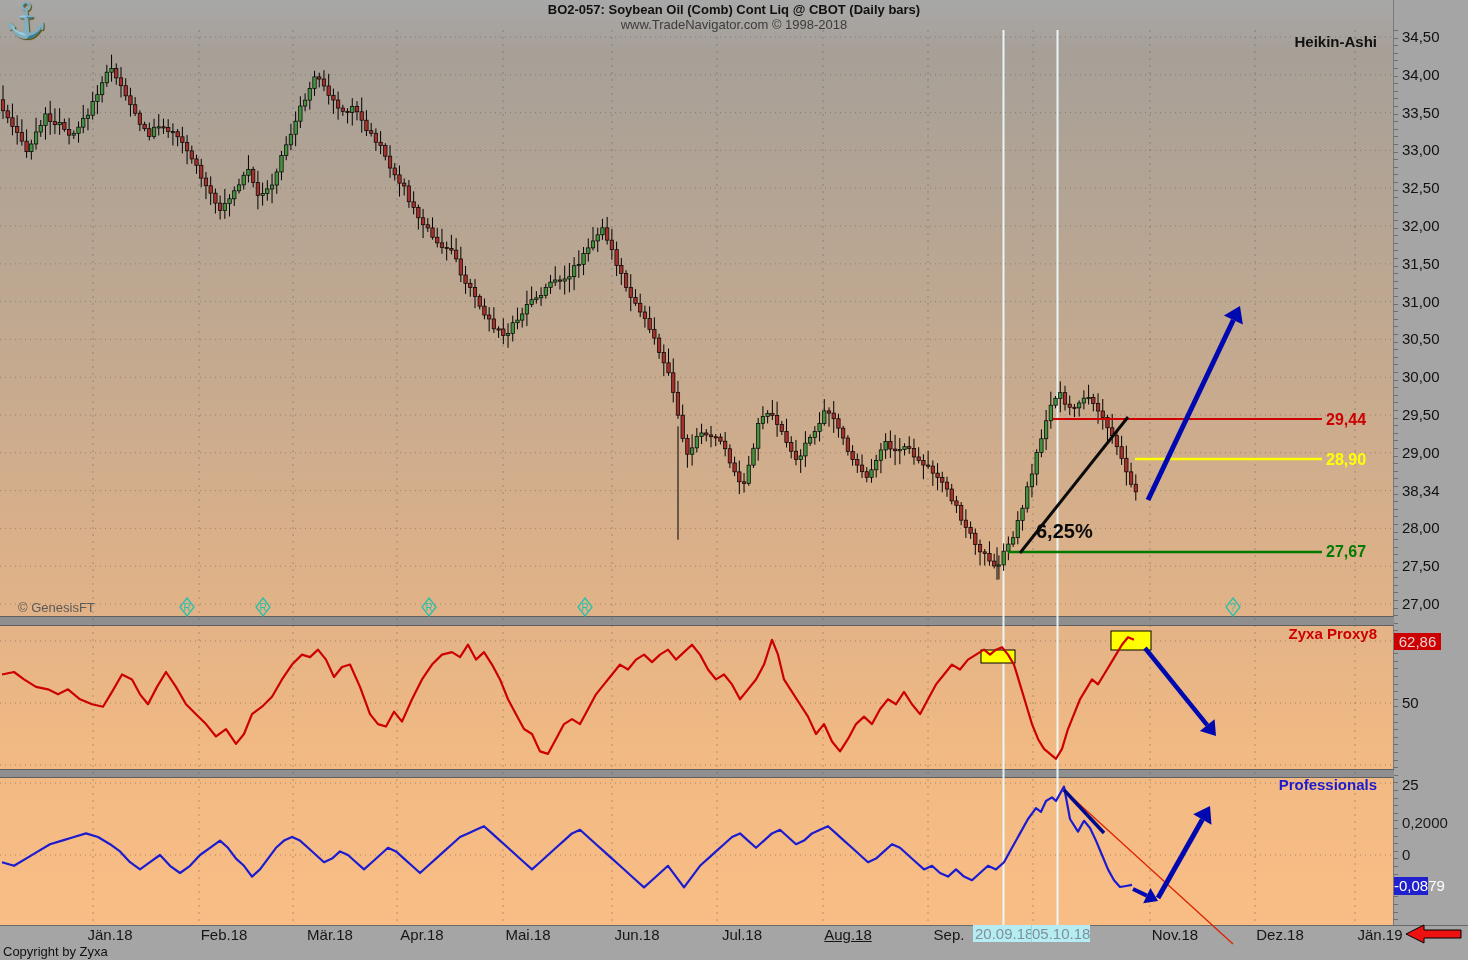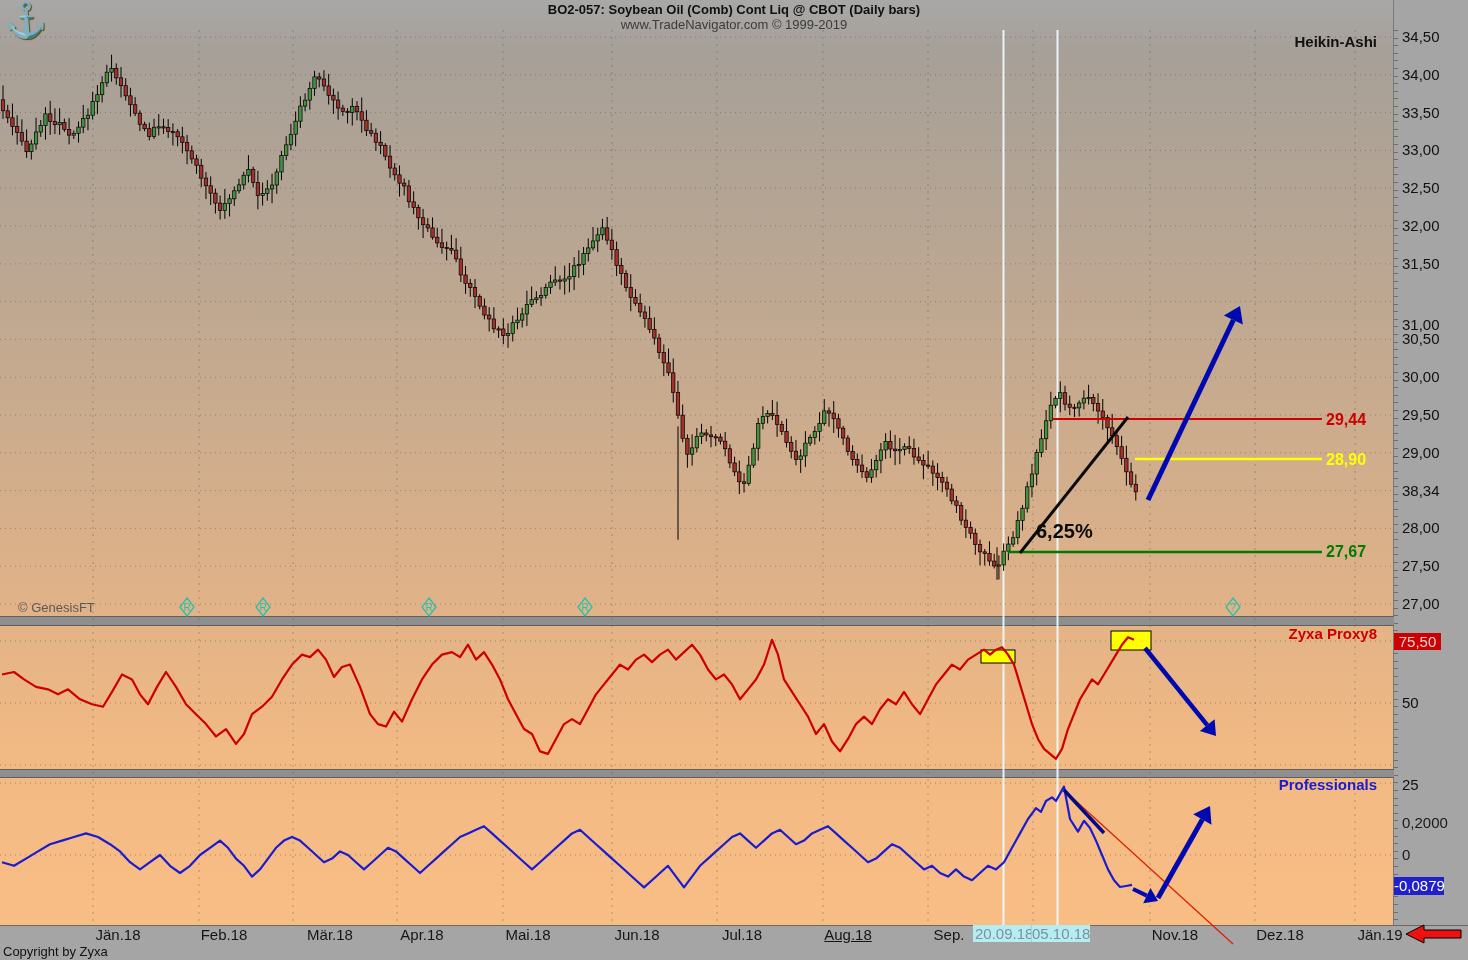--- a/index.html
+++ b/index.html
@@ -604,62 +604,62 @@
       <text x="429" y="611" text-anchor="middle" font-size="10" font-family="Liberation Sans, sans-serif" fill="#25c0ad">R</text>
       <path d="M 585 598 L 592 607 L 585 616 L 578 607 Z" fill="none" stroke="#25c0ad" stroke-width="1.3"></path>
       <text x="585" y="611" text-anchor="middle" font-size="10" font-family="Liberation Sans, sans-serif" fill="#25c0ad">R</text>
       <path d="M 1233 598 L 1240 607 L 1233 616 L 1226 607 Z" fill="none" stroke="#25c0ad" stroke-width="1.3"></path>
       <text x="1233" y="611" text-anchor="middle" font-size="10" font-family="Liberation Sans, sans-serif" fill="#25c0ad">?</text>
     </g>
   </svg>
 
 <div class="t logo">⚓</div>
 <div class="t title">BO2-057:  Soybean Oil (Comb) Cont Liq @ CBOT  (Daily bars)</div>
-<div class="t subtitle">www.TradeNavigator.com © 1999-2019</div>
+<div class="t subtitle">www.TradeNavigator.com © 1998-2018</div>
 <div class="t style-label">Heikin-Ashi</div>
 
 <div class="t lvl" style="top:411px;color:#cc0000">29,44</div>
 <div class="t lvl" style="top:451px;color:#ffff00">28,90</div>
 <div class="t lvl" style="top:543px;color:#007a00">27,67</div>
 <div class="t pct">6,25%</div>
 <div class="t wm">© GenesisFT</div>
 
 <div class="t p-title" style="top:625px;color:#cc0000">Zyxa Proxy8</div>
-<div class="vbox" style="left:1394px;top:633px;width:47px;height:17px;background:#cc0000;color:#e6d2d2">75,50</div>
+<div class="vbox" style="left:1394px;top:633px;width:47px;height:17px;background:#cc0000;color:#e6d2d2">62,86</div>
 
 <div class="t p-title" style="top:776px;color:#1b1bd0">Professionals</div>
 <div class="t axis-lbl" style="top:814px">0,2000</div>
 <div class="t axis-lbl" style="top:846px">0</div>
-<div class="vbox" style="left:1394px;top:877px;width:50px;height:18px;background:#2020cc;color:#ffffff">-0,0879</div>
+<div class="vbox" style="left:1394px;top:877px;width:34px;height:18px;background:#2020cc;color:#ffffff">-0,0879</div>
 
 <div class="datebox" style="left:973px;width:56px;text-align:left;padding-left:2px">20.09.18</div>
 <div class="datebox" style="left:1031px;width:58px;text-align:center;border-left:1px solid #8fd8e0">05.10.18</div>
 
 <div class="t copyright">Copyright by Zyxa</div>
 
 <div id="gen-labels">
     <div class="t" style="left: 1402px; top: 28px; font-size: 15px;">34,50</div>
     <div class="t" style="left: 1402px; top: 66px; font-size: 15px;">34,00</div>
     <div class="t" style="left: 1402px; top: 104px; font-size: 15px;">33,50</div>
     <div class="t" style="left: 1402px; top: 141px; font-size: 15px;">33,00</div>
     <div class="t" style="left: 1402px; top: 179px; font-size: 15px;">32,50</div>
     <div class="t" style="left: 1402px; top: 217px; font-size: 15px; text-align: center;">32,00</div>
     <div class="t" style="left: 1402px; top: 255px; font-size: 15px;">31,50</div>
-    <div class="t" style="left: 1402px; top: 293px; font-size: 15px; margin-top: 23px;">31,00</div>
+    <div class="t" style="left: 1402px; top: 293px; font-size: 15px;">31,00</div>
     <div class="t" style="left: 1402px; top: 330px; font-size: 15px;">30,50</div>
     <div class="t" style="left: 1402px; top: 368px; font-size: 15px;">30,00</div>
     <div class="t" style="left: 1402px; top: 406px; font-size: 15px;">29,50</div>
     <div class="t" style="left: 1402px; top: 444px; font-size: 15px;">29,00</div>
     <div class="t" style="left: 1402px; top: 482px; font-size: 15px;">38,34</div>
     <div class="t" style="left: 1402px; top: 519px; font-size: 15px;">28,00</div>
     <div class="t" style="left: 1402px; top: 557px; font-size: 15px;">27,50</div>
     <div class="t" style="left: 1402px; top: 595px; font-size: 15px;">27,00</div>
     <div class="t" style="left: 1402px; top: 694px; font-size: 15px;">50</div>
     <div class="t" style="left: 1402px; top: 756px; font-size: 15px; margin-top: 20px;">25</div>
-    <div class="month" style="left: 118px;">Jän.18</div>
+    <div class="month" style="left: 110px;">Jän.18</div>
     <div class="month" style="left: 224px;">Feb.18</div>
     <div class="month" style="left: 330px;">Mär.18</div>
     <div class="month" style="left: 422px;">Apr.18</div>
     <div class="month" style="left: 528px;">Mai.18</div>
     <div class="month" style="left: 637px;">Jun.18</div>
     <div class="month" style="left: 742px;">Jul.18</div>
     <div class="month" style="left: 848px; text-decoration: underline;">Aug.18</div>
     <div class="month" style="left: 949px;">Sep.</div>
     <div class="month" style="left: 1175px;">Nov.18</div>
     <div class="month" style="left: 1280px;">Dez.18</div>

